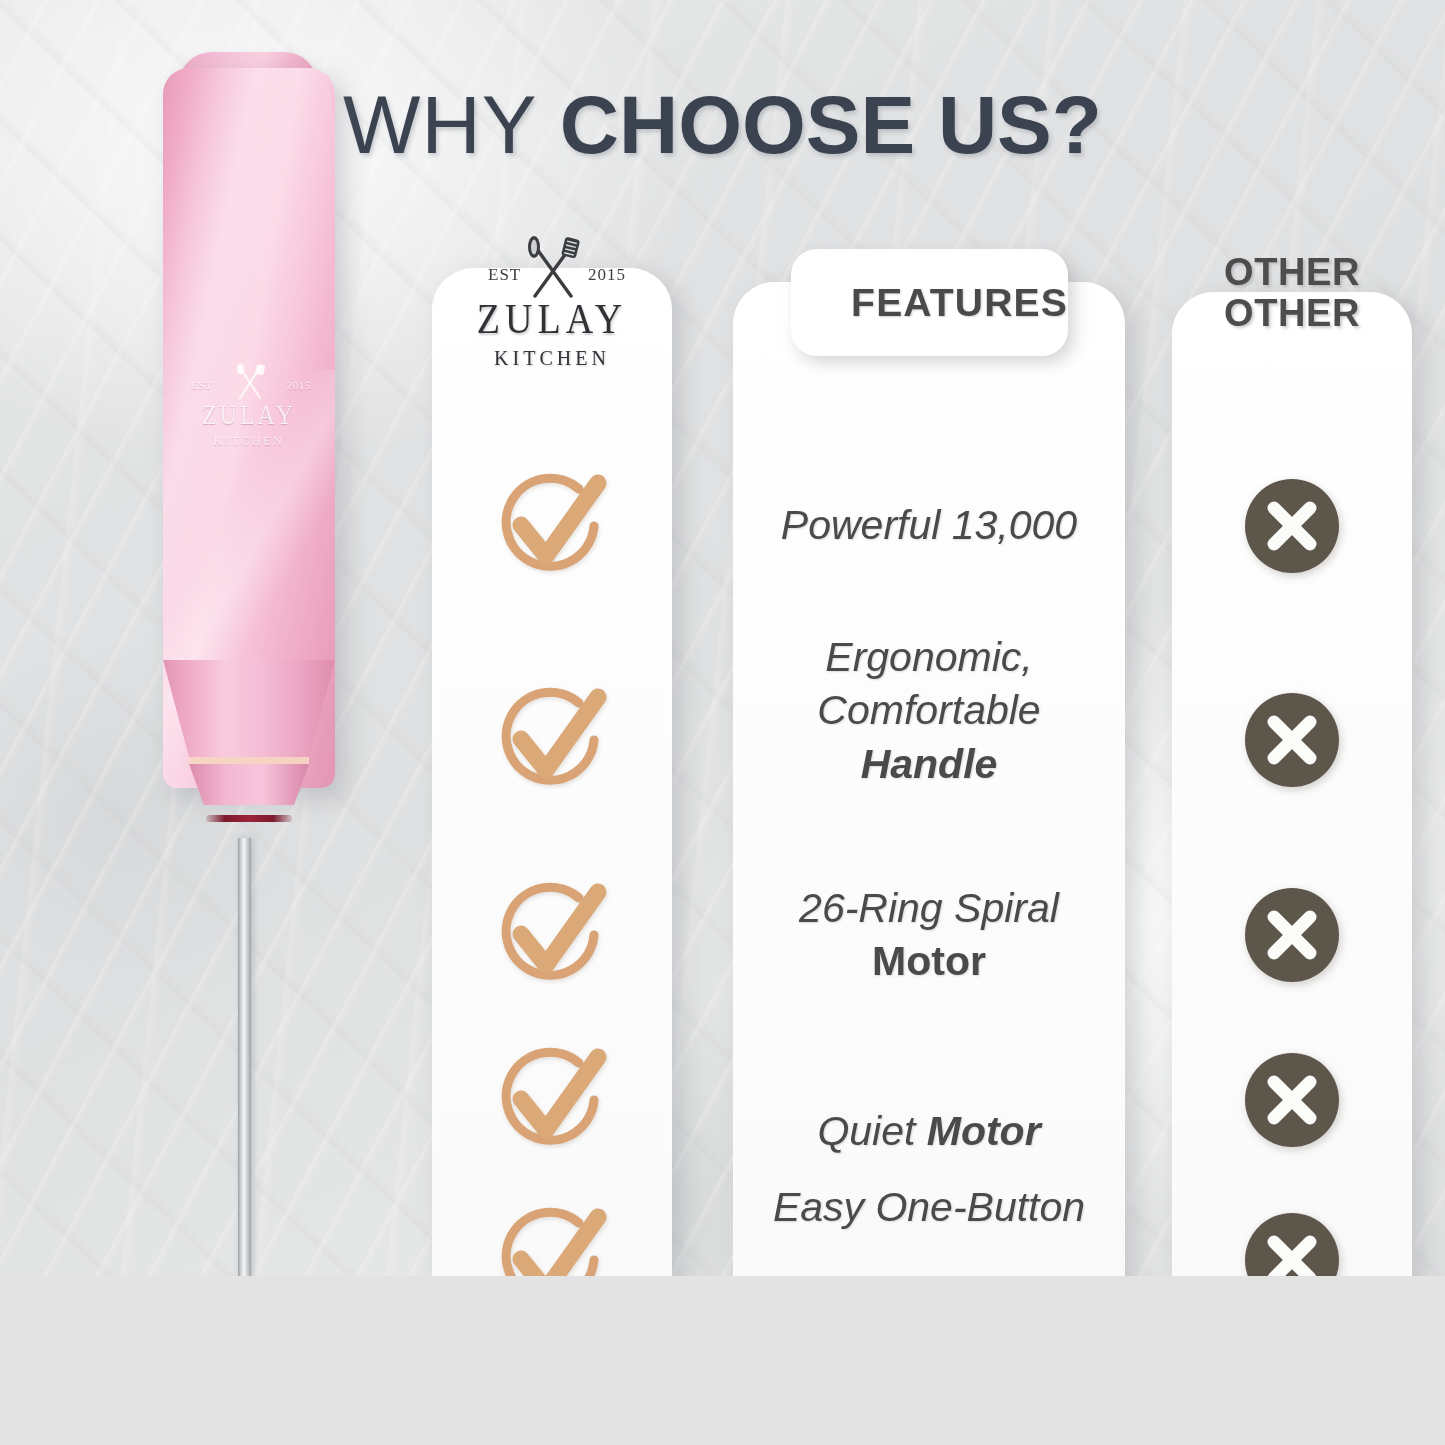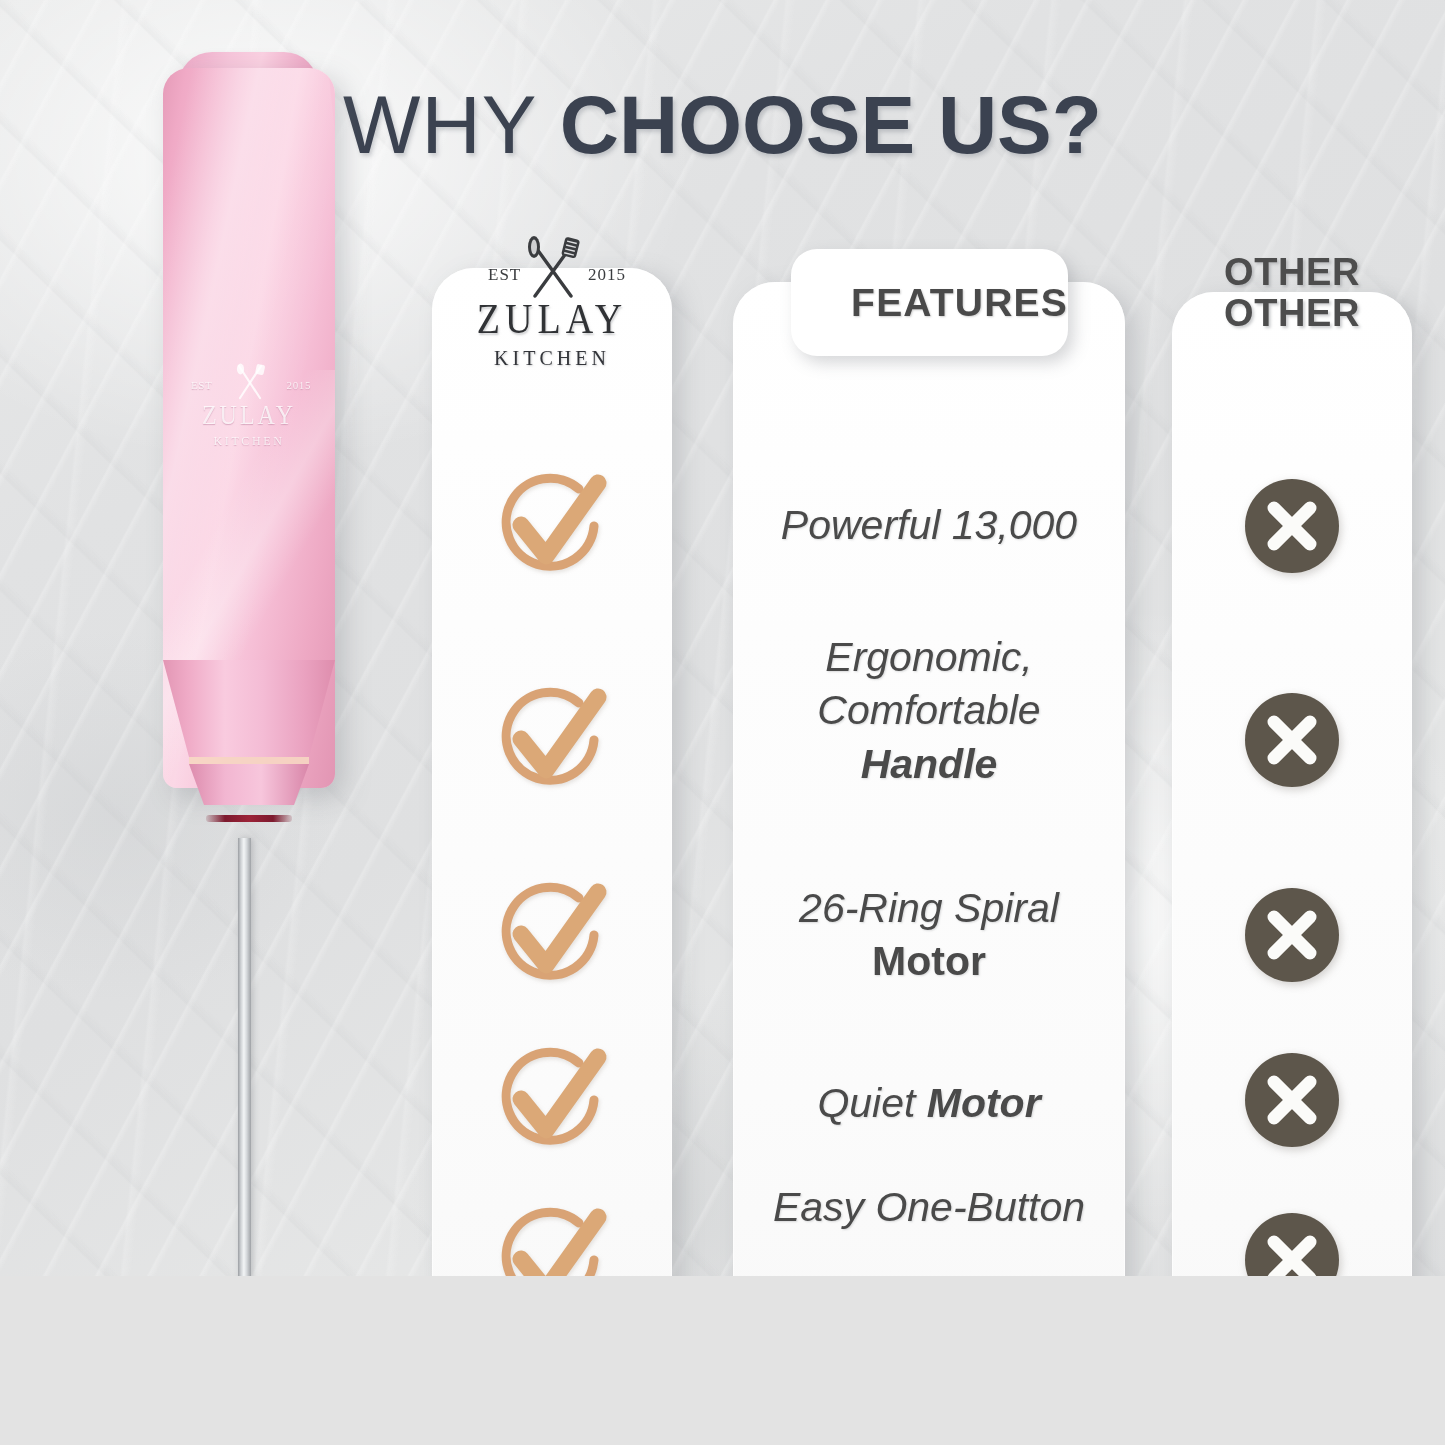--- a/index.html
+++ b/index.html
@@ -438,21 +438,21 @@
   </div>
   <div class="row-cross cross-icon" style="top:1040px;height:120px;">
     <svg width="102" height="102" viewBox="0 0 102 102">
       <circle cx="51" cy="51" r="47" fill="#5d564b"></circle>
       <g stroke="#fbfbf9" stroke-width="13" stroke-linecap="round">
         <line x1="33" y1="33" x2="69" y2="69"></line>
         <line x1="69" y1="33" x2="33" y2="69"></line>
       </g>
     </svg>
   </div>
-  <div class="row-text" style="top:1044px;height:120px;">
+  <div class="row-text" style="top:1072px;height:120px;">
     <span class="inline-line"><span class="reg">Quiet </span><span class="str">Motor</span></span>
   </div>
 
   <div class="row-check check-icon" style="top:1200px;height:120px;">
     <svg width="118" height="112" viewBox="0 0 118 112">
       <path d="M86 19 A44 44 0 1 0 101 56" fill="none" stroke="#d9a375" stroke-width="9" stroke-linecap="round"></path>
       <path d="M28 55 L53 86 L105 13" fill="none" stroke="#dba877" stroke-width="17" stroke-linecap="round" stroke-linejoin="round"></path>
     </svg>
   </div>
   <div class="row-cross cross-icon" style="top:1200px;height:120px;">

